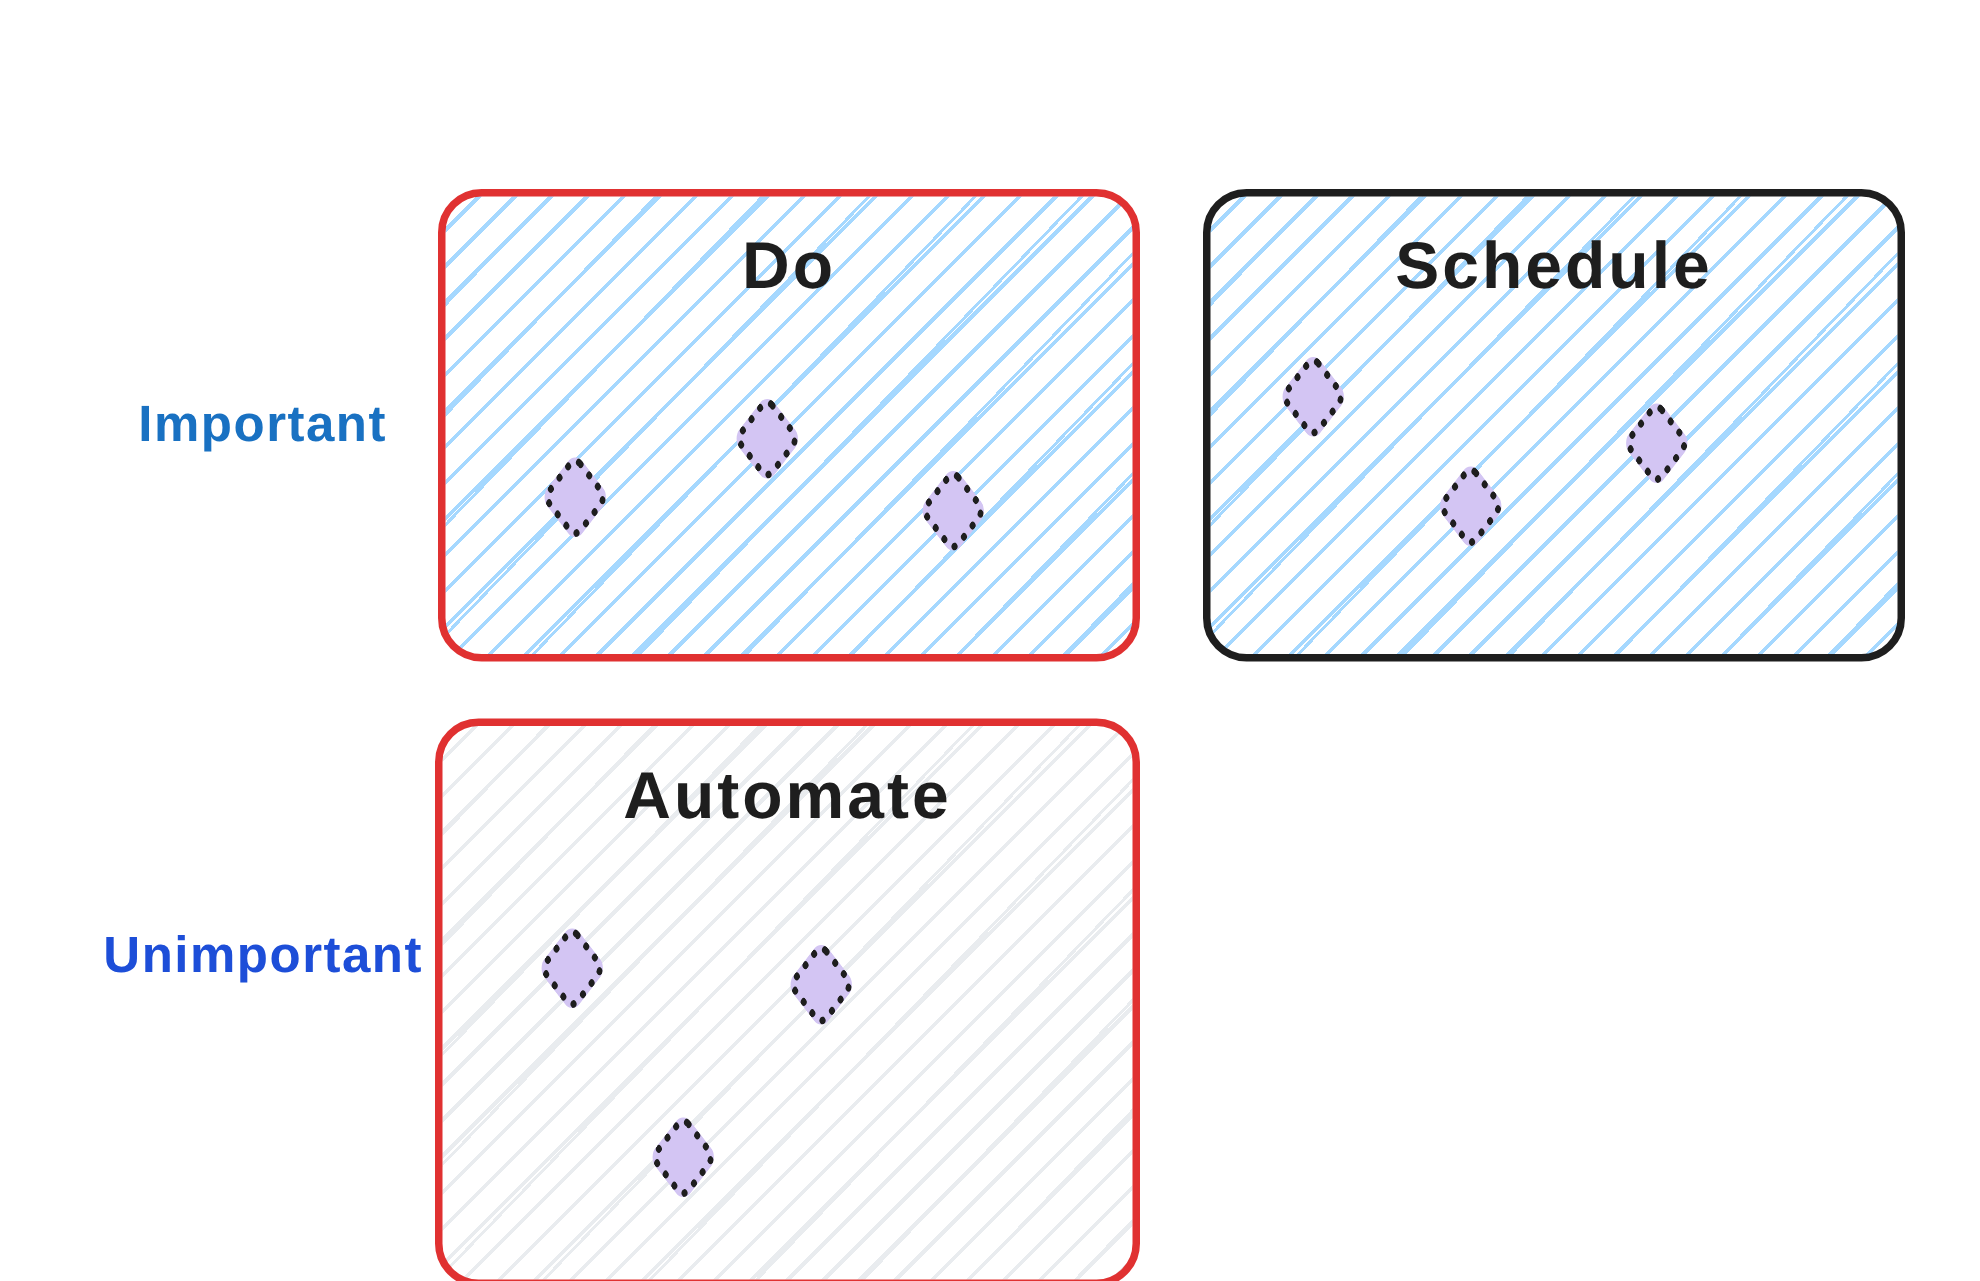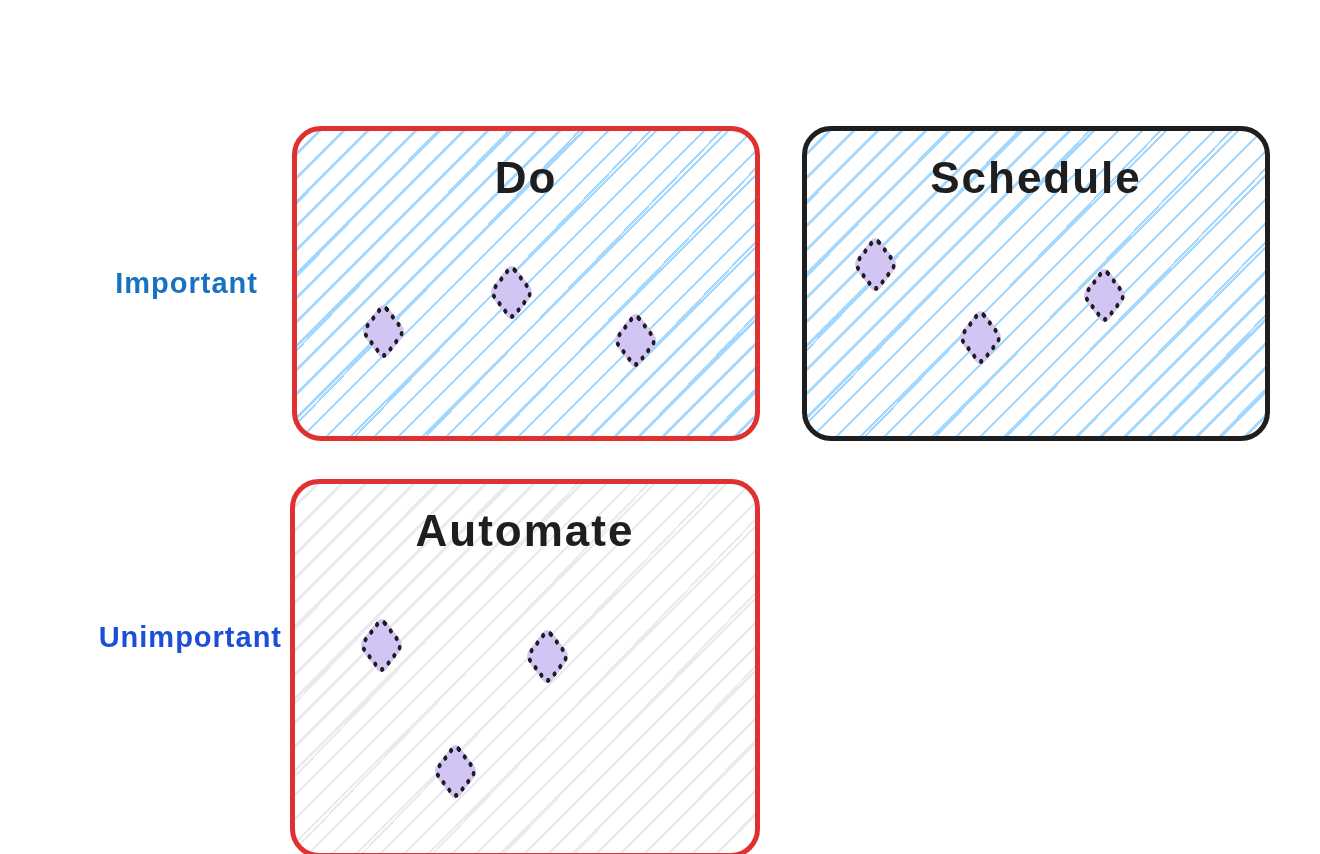--- a/index.html
+++ b/index.html
@@ -30,21 +30,21 @@
   .col-label.urgent     { left: 292px; }
   .col-label.not-urgent { left: 802px; }
 
   .row-label {
     position: absolute;
     left: 0;
     width: 288px;
     display: flex;
     align-items: center;
     justify-content: flex-end;
-    font-size: 29px;
+    font-size: 34px;
     font-weight: 700;
     letter-spacing: 1px;
     color: #1e1e1e;
   }
   .row-label.important   { top: 126px; height: 315px; padding-right: 30px; box-sizing: border-box; }
   .row-label.unimportant { top: 479px; height: 317px; padding-right: 6px;  box-sizing: border-box; }
 
   
   .quadrant {
     position: absolute;

